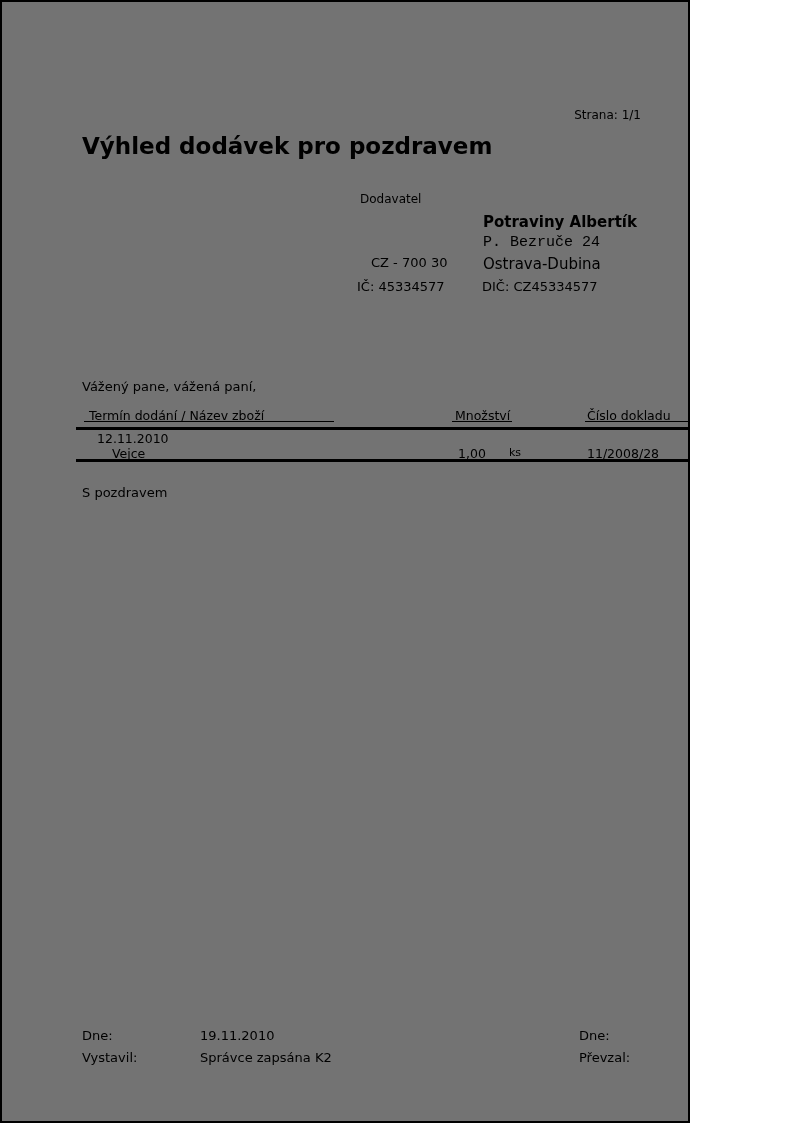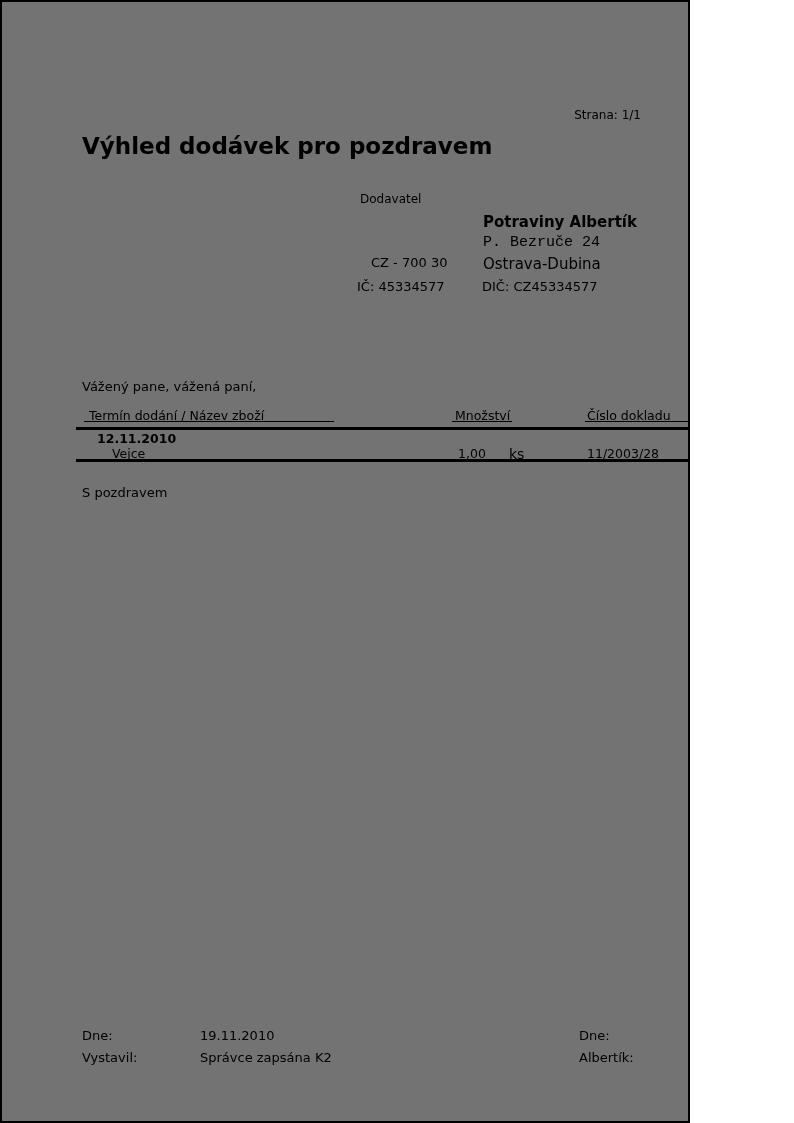--- a/index.html
+++ b/index.html
@@ -45,24 +45,24 @@
   .th-col2 { left: 453px; }
   .th-col3 { left: 585px; }
   .th-underline { height: 1px; background: #000; top: 419px; }
   .u1 { left: 82px;  width: 250px; }
   .u2 { left: 450px; width: 60px; }
   .u3 { left: 583px; width: 172px; }
   .rule { left: 74px; width: 681px; height: 3px; background: #000; }
   .rule-top    { top: 425px; }
   .rule-bottom { top: 457px; }
 
-  .row-date { left: 95px; top: 429px; font-size: 12.5px; font-weight: bold; }
+  .row-date { left: 95px; top: 429px; font-size: 12.5px; font-weight: normal; }
   .row-name { left: 110px; top: 444px; font-size: 12.5px; }
   .row-qty  { left: 440px; top: 444px; width: 60px; font-size: 12.5px; text-align: center; }
-  .row-unit { left: 507px; top: 444px; font-size: 14px; }
+  .row-unit { left: 507px; top: 444px; font-size: 11px; }
   .row-doc  { left: 585px; top: 444px; font-size: 12.5px; }
 
   .closing { left: 80px; top: 483px; font-size: 13px; }
 
   .f-label { font-size: 13px; }
   .fl-date-label    { left: 80px;  top: 1026px; }
   .fl-date-value    { left: 198px; top: 1026px; }
   .fl-issued-label  { left: 80px;  top: 1048px; }
   .fl-issued-value  { left: 198px; top: 1048px; }
   .fr-date-label    { left: 577px; top: 1026px; }
@@ -95,27 +95,27 @@
   <div class="abs th-underline u1"></div>
   <div class="abs th-underline u2"></div>
   <div class="abs th-underline u3"></div>
 
   <div class="abs rule rule-top"></div>
 
   <div class="abs row-date">12.11.2010</div>
   <div class="abs row-name">Vejce</div>
   <div class="abs row-qty">1,00</div>
   <div class="abs row-unit">ks</div>
-  <div class="abs row-doc">11/2003/28</div>
+  <div class="abs row-doc">11/2008/28</div>
 
   <div class="abs rule rule-bottom"></div>
 
   <div class="abs closing">S pozdravem</div>
 
   <div class="abs f-label fl-date-label">Dne:</div>
   <div class="abs f-label fl-date-value">19.11.2010</div>
   <div class="abs f-label fl-issued-label">Vystavil:</div>
   <div class="abs f-label fl-issued-value">Správce zapsána K2</div>
   <div class="abs f-label fr-date-label">Dne:</div>
-  <div class="abs f-label fr-received-label">Albertík:</div>
+  <div class="abs f-label fr-received-label">Převzal:</div>
 
 
 </div>
 
 </body></html>

